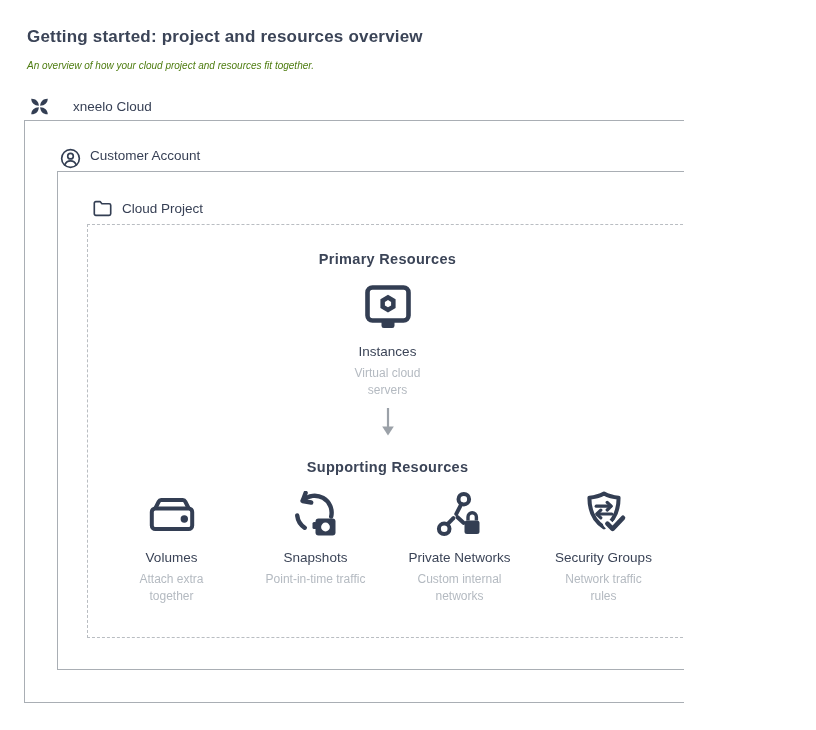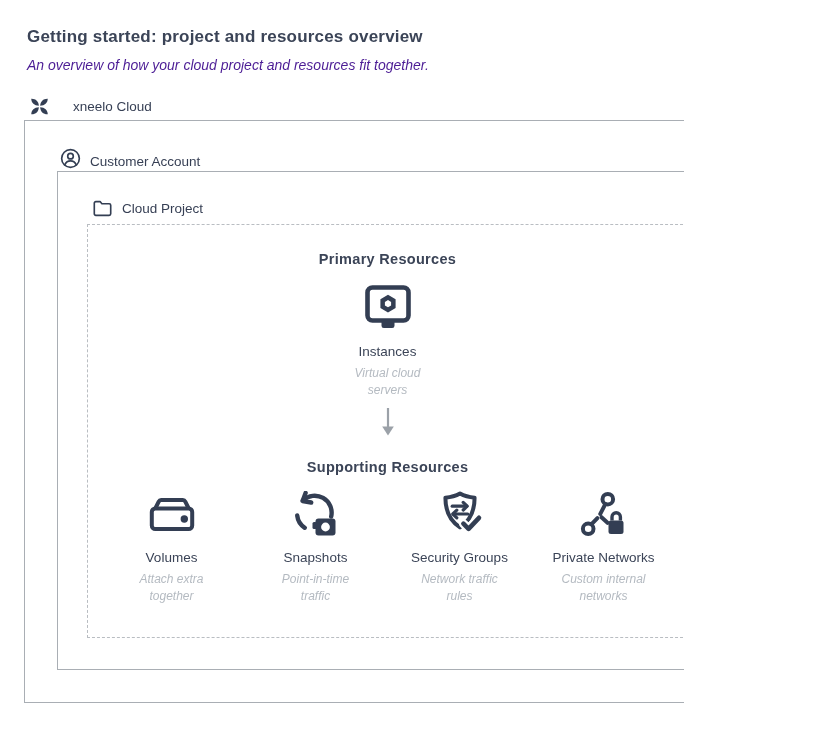--- a/index.html
+++ b/index.html
@@ -15,24 +15,24 @@
   .page-title {
     margin: 26px 0 0 27px;
     font-size: 17px;
     line-height: 22px;
     font-weight: 700;
     letter-spacing: 0.2px;
     color: #3b4457;
   }
   .page-subtitle {
     margin: 9px 0 0 27px;
-    font-size: 14px;
+    font-size: 10px;
     line-height: 17px;
     font-style: italic;
-    color: #4c1d95;
+    color: #4d7c0f;
   }
   .cloud-label-row {
     margin: 23px 0 0 30px;
     display: flex;
     align-items: center;
     gap: 24px;
     font-size: 13.5px;
     font-weight: 500;
     color: #363f54;
   }
@@ -41,21 +41,21 @@
     box-sizing: border-box;
     margin: 4px 0 0 24px;
     width: 728px;
     height: 583px;
     border: 1px solid #a9aeb4;
     background: #ffffff;
   }
   .account-row {
     margin: 27px 0 0 35px;
     display: flex;
-    align-items: flex-end;
+    align-items: flex-start;
     gap: 9px;
     font-size: 13.5px;
     font-weight: 500;
     color: #363f54;
   }
   .account-row .icon-wrap { display: flex; align-items: center; }
   .inner-box {
     box-sizing: border-box;
     margin: 2px 0 0 32px;
     width: 663px;
@@ -112,21 +112,20 @@
     color: #3b4457;
     text-align: center;
   }
   .resource-desc {
     margin-top: 5px;
     font-size: 12px;
     line-height: 17px;
     color: #b4bac1;
     text-align: center;
     max-width: 100px;
-    font-style: italic;
   }
   .resource-desc.narrow { max-width: 88px; }
   .flow-arrow {
     margin-top: 8px;
     height: 30px;
     display: flex;
     align-items: center;
     justify-content: center;
   }
   .supporting-row {
@@ -236,50 +235,50 @@
                 <circle cx="33.5" cy="36" r="4.4" fill="#ffffff"></circle>
               </svg>
             </span>
             <div class="resource-label">Snapshots</div>
             <div class="resource-desc">Point-in-time traffic</div>
           </div>
 
           <div class="resource-card">
             <span class="resource-icon">
               <svg width="48" height="48" viewBox="0 0 48 48" aria-hidden="true">
+                <g fill="none" stroke="#333e53" stroke-width="4" stroke-linecap="round">
+                  <circle cx="27.8" cy="8.2" r="5.3"></circle>
+                  <circle cx="8.2" cy="37.8" r="5.3"></circle>
+                  <path d="M25.3,13.1 L20.3,22.9"></path>
+                  <path d="M11.6,33.2 L17.4,27.1"></path>
+                  <path d="M21.5,26.2 L27.5,31.8"></path>
+                </g>
+                <rect x="28.5" y="29.5" width="15" height="13.5" rx="2.5" fill="#333e53"></rect>
+                <path fill="none" stroke="#333e53" stroke-width="3.4" d="M32,29.5 V26 a4.2,4.2 0 0 1 8.4,0 V29.5"></path>
+              </svg>
+            </span>
+            <div class="resource-label">Private Networks</div>
+            <div class="resource-desc">Custom internal networks</div>
+          </div>
+
+          <div class="resource-card">
+            <span class="resource-icon">
+              <svg width="48" height="48" viewBox="0 0 48 48" aria-hidden="true">
                 <path d="M24,2.6 C28.4,5.1 33,6.3 38.6,6.7 C38.6,19.5 34.6,29.6 24,36.4 C13.4,29.6 9.4,19.5 9.4,6.7 C15,6.3 19.6,5.1 24,2.6 Z" fill="none" stroke="#333e53" stroke-width="4" stroke-linejoin="round"></path>
                 <g fill="none" stroke="#333e53" stroke-width="3.2" stroke-linecap="round" stroke-linejoin="round">
                   <path d="M16.2,15.2 H30.6"></path>
                   <path d="M27.2,11.4 L31.2,15.2 L27.2,19"></path>
                   <path d="M31.8,23 H17.4"></path>
                   <path d="M20.8,19.2 L16.8,23 L20.8,26.8"></path>
                 </g>
                 <path d="M27.4,32.6 L32.6,37.8 L43,26.8" fill="none" stroke="#ffffff" stroke-width="9" stroke-linecap="round" stroke-linejoin="round"></path>
                 <path d="M27.4,32.6 L32.6,37.8 L43,26.8" fill="none" stroke="#333e53" stroke-width="4.6" stroke-linecap="round" stroke-linejoin="round"></path>
               </svg>
             </span>
             <div class="resource-label">Security Groups</div>
             <div class="resource-desc">Network traffic rules</div>
           </div>
 
-          <div class="resource-card">
-            <span class="resource-icon">
-              <svg width="48" height="48" viewBox="0 0 48 48" aria-hidden="true">
-                <g fill="none" stroke="#333e53" stroke-width="4" stroke-linecap="round">
-                  <circle cx="27.8" cy="8.2" r="5.3"></circle>
-                  <circle cx="8.2" cy="37.8" r="5.3"></circle>
-                  <path d="M25.3,13.1 L20.3,22.9"></path>
-                  <path d="M11.6,33.2 L17.4,27.1"></path>
-                  <path d="M21.5,26.2 L27.5,31.8"></path>
-                </g>
-                <rect x="28.5" y="29.5" width="15" height="13.5" rx="2.5" fill="#333e53"></rect>
-                <path fill="none" stroke="#333e53" stroke-width="3.4" d="M32,29.5 V26 a4.2,4.2 0 0 1 8.4,0 V29.5"></path>
-              </svg>
-            </span>
-            <div class="resource-label">Private Networks</div>
-            <div class="resource-desc">Custom internal networks</div>
-          </div>
-
         </div>
       </div>
     </div>
   </div>
 </div>
 
 </body></html>

